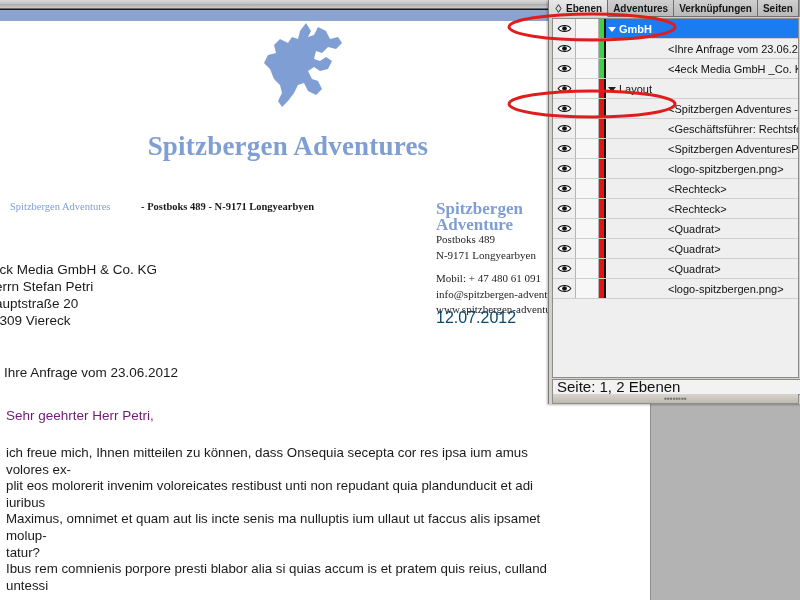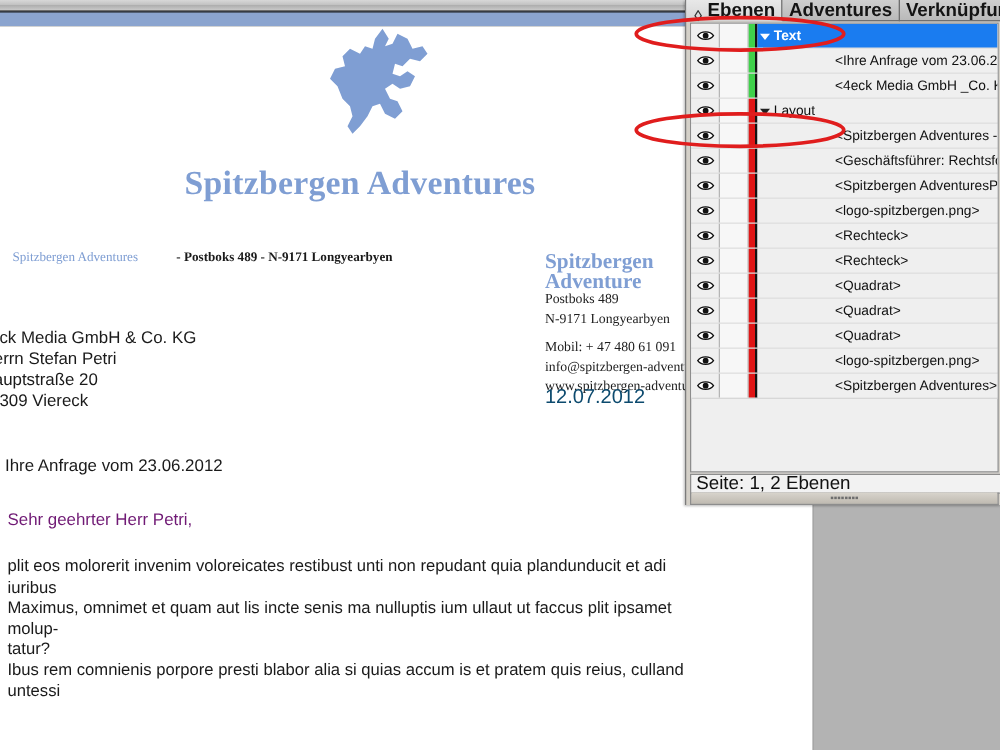--- a/index.html
+++ b/index.html
@@ -109,21 +109,21 @@
     box-shadow: -1px 1px 2px rgba(0,0,0,0.28);
   }
   .palette-tabs {
     position: absolute; left: 0; top: 0; width: 252px; height: 17px;
     display: flex; align-items: stretch;
     background: #9c9c9c;
   }
   .ptab {
     position: relative;
     display: flex; align-items: center; justify-content: center;
-    font-size: 15px; font-weight: bold; color: #141414;
+    font-size: 10px; font-weight: bold; color: #141414;
     padding: 0 5px;
     background: linear-gradient(to bottom,#cfcfcf 0%,#b9b9b9 100%);
     border-right: 1px solid #6f6f6f;
     border-bottom: 1px solid #6f6f6f;
     white-space: nowrap;
   }
   .ptab.active {
     background: linear-gradient(to bottom,#e8e8e8 0%,#d6d6d6 100%);
     border-bottom: 1px solid #d6d6d6;
   }
@@ -229,22 +229,23 @@
         <div>eck Media GmbH &amp; Co. KG</div>
         <div>lerrn Stefan Petri</div>
         <div>lauptstraße 20</div>
         <div>7309 Viereck</div>
       </div>
 
       <div class="subject">Ihre Anfrage vom 23.06.2012</div>
       <div class="salutation">Sehr geehrter Herr Petri,</div>
 
       <div class="body-text" id="body-text">
+          <p>ich freue mich, Ihnen mitteilen zu können, dass Onsequia secepta cor res ipsa ium amus volores ex-</p>
           <p>plit eos molorerit invenim voloreicates restibust unti non repudant quia plandunducit et adi iuribus</p>
-          <p>Maximus, omnimet et quam aut lis incte senis ma nulluptis ium ullaut ut faccus plit ipsamet molup-</p>
+          <p>Maximus, omnimet et quam aut lis incte senis ma nulluptis ium ullaut ut faccus alis ipsamet molup-</p>
           <p>tatur?</p>
           <p>Ibus rem comnienis porpore presti blabor alia si quias accum is et pratem quis reius, culland untessi</p>
         </div>
     </div>
   </div>
 
   <div class="palette">
 
     <div class="palette-tabs" id="palette-tabs">
         <div class="ptab active">
@@ -270,21 +271,21 @@
             <svg viewBox="0 0 16 10" width="15" height="9">
               <path d="M1 5 C4 0.6 12 0.6 15 5 C12 9.4 4 9.4 1 5 Z" fill="#fff" stroke="#111" stroke-width="1.2"></path>
               <circle cx="8" cy="5" r="2.6" fill="#111"></circle>
             </svg>
           </div>
           <div class="lock-cell"></div>
           <div class="color-cell green"></div>
           <div class="sep-cell"></div>
           <div class="lname">
             <span class="disc"></span>
-            <span>Text</span>
+            <span>GmbH</span>
           </div>
         </div>
         <div class="layer-row">
           <div class="eye-cell">
             <svg viewBox="0 0 16 10" width="15" height="9">
               <path d="M1 5 C4 0.6 12 0.6 15 5 C12 9.4 4 9.4 1 5 Z" fill="#fff" stroke="#111" stroke-width="1.2"></path>
               <circle cx="8" cy="5" r="2.6" fill="#111"></circle>
             </svg>
           </div>
           <div class="lock-cell"></div>
@@ -454,34 +455,20 @@
             <svg viewBox="0 0 16 10" width="15" height="9">
               <path d="M1 5 C4 0.6 12 0.6 15 5 C12 9.4 4 9.4 1 5 Z" fill="#fff" stroke="#111" stroke-width="1.2"></path>
               <circle cx="8" cy="5" r="2.6" fill="#111"></circle>
             </svg>
           </div>
           <div class="lock-cell"></div>
           <div class="color-cell red"></div>
           <div class="sep-cell"></div>
           <div class="lname child">
             <span>&lt;logo-spitzbergen.png&gt;</span>
-          </div>
-        </div>
-        <div class="layer-row">
-          <div class="eye-cell">
-            <svg viewBox="0 0 16 10" width="15" height="9">
-              <path d="M1 5 C4 0.6 12 0.6 15 5 C12 9.4 4 9.4 1 5 Z" fill="#fff" stroke="#111" stroke-width="1.2"></path>
-              <circle cx="8" cy="5" r="2.6" fill="#111"></circle>
-            </svg>
-          </div>
-          <div class="lock-cell"></div>
-          <div class="color-cell red"></div>
-          <div class="sep-cell"></div>
-          <div class="lname child">
-            <span>&lt;Spitzbergen Adventures&gt;</span>
           </div>
         </div>
       </div>
 
     <div class="palette-status">Seite: 1, 2 Ebenen</div>
 
     <div class="palette-grip">
       <span class="dots">▪▪▪▪▪▪▪▪</span>
     </div>
   </div>

